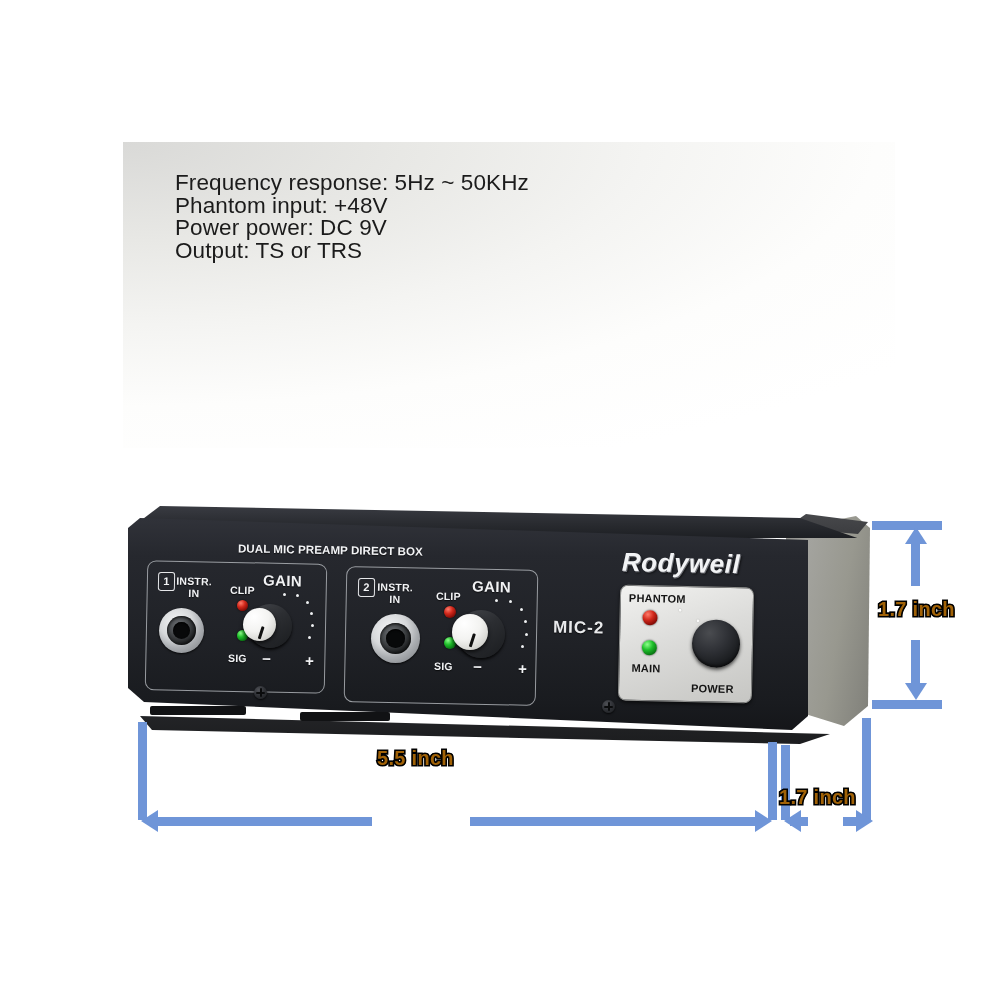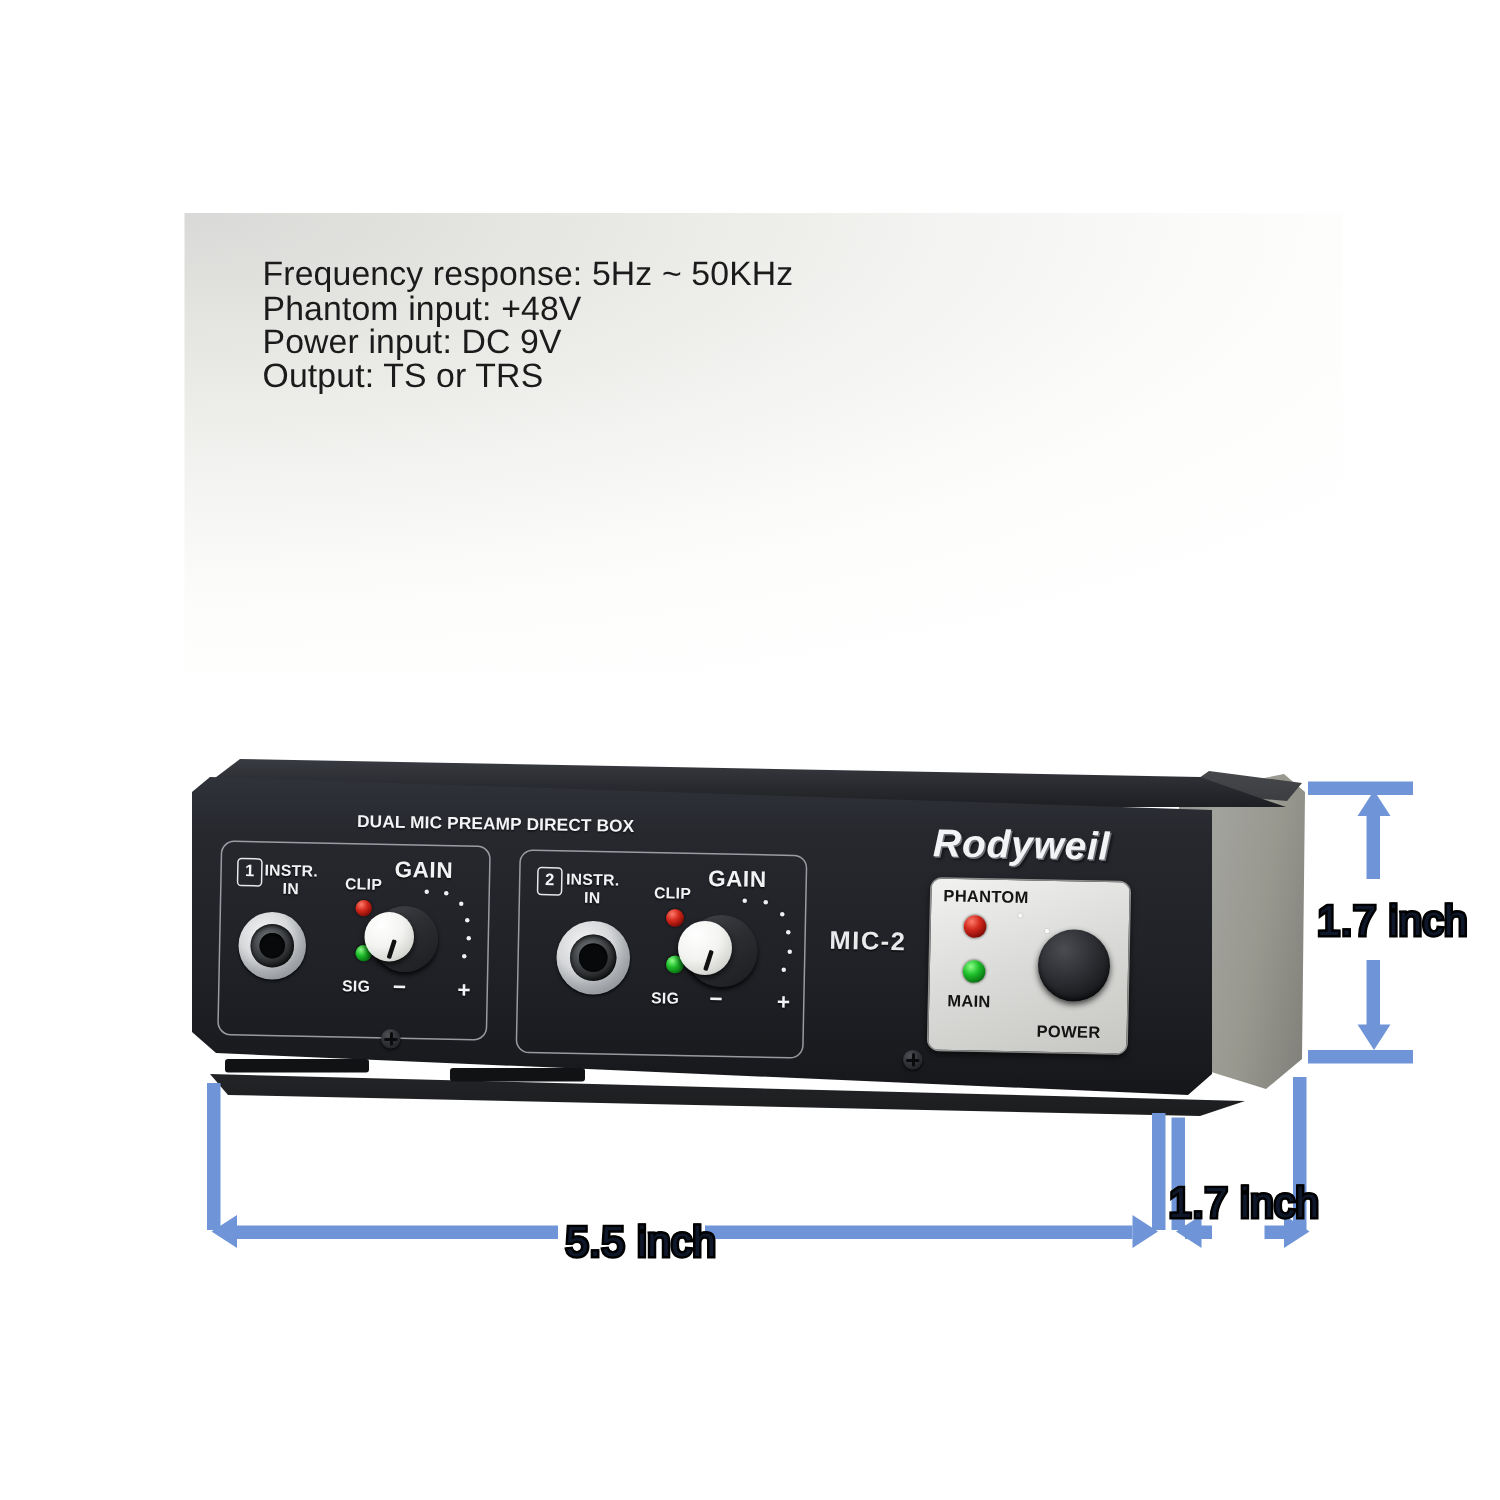--- a/index.html
+++ b/index.html
@@ -352,40 +352,40 @@
     border-right: 11px solid transparent;
     border-bottom: 17px solid #6f95d8;
   }
   .arrow-down {
     border-left: 11px solid transparent;
     border-right: 11px solid transparent;
     border-top: 17px solid #6f95d8;
   }
   .dim-label {
     position: absolute;
-    font-size: 28px;
-    font-weight: normal;
-    color: #0f172a;
+    font-size: 20px;
+    font-weight: bold;
+    color: #a16207;
     letter-spacing: .3px;
     white-space: nowrap;
     -webkit-text-stroke: 3.2px #000000;
     paint-order: stroke fill;
     text-shadow:
       -1px -1px 0 #000, 1px -1px 0 #000,
       -1px  1px 0 #000, 1px  1px 0 #000;
   }
 </style>
 </head>
 <body>
 
 <div id="spec-panel">
   <div id="spec-list">
     <div class="spec-line">Frequency response: 5Hz ~ 50KHz</div>
     <div class="spec-line">Phantom input: +48V</div>
-    <div class="spec-line">Power input: DC 9V</div>
+    <div class="spec-line">Power power: DC 9V</div>
     <div class="spec-line">Output: TS or TRS</div>
   </div>
 </div>
 
 <div id="device">
 
   <div class="chassis-side"></div>
   <div class="chassis-side-top"></div>
   <div class="chassis-top"></div>
   <div class="chassis-base-shadow"></div>
@@ -477,21 +477,21 @@
 <div class="dim-line dim-bar-v" style="left:911px; top:640px; height:45px;"></div>
 <div class="arrow arrow-down" style="left:905px; top:683px;"></div>
 <div class="dim-label" style="left:878px; top:598px;">1.7 inch</div>
 
 <div class="dim-line dim-tick-v" style="left:138px; top:722px; height:98px; width:9px;"></div>
 <div class="dim-line dim-tick-v" style="left:768px; top:742px; height:78px; width:9px;"></div>
 <div class="dim-line dim-bar-h" style="left:157px; top:817px; width:215px;"></div>
 <div class="arrow arrow-left" style="left:141px; top:810px;"></div>
 <div class="dim-line dim-bar-h" style="left:470px; top:817px; width:285px;"></div>
 <div class="arrow arrow-right" style="left:755px; top:810px;"></div>
-<div class="dim-label" style="left:377px; top:812px;">5.5 inch</div>
+<div class="dim-label" style="left:377px; top:747px;">5.5 inch</div>
 
 <div class="dim-line dim-tick-v" style="left:781px; top:745px; height:75px; width:9px;"></div>
 <div class="dim-line dim-tick-v" style="left:862px; top:718px; height:102px; width:9px;"></div>
 <div class="dim-line dim-bar-h" style="left:790px; top:817px; width:18px;"></div>
 <div class="arrow arrow-left" style="left:784px; top:810px;"></div>
 <div class="dim-line dim-bar-h" style="left:843px; top:817px; width:18px;"></div>
 <div class="arrow arrow-right" style="left:856px; top:810px;"></div>
 <div class="dim-label" style="left:779px; top:786px;">1.7 inch</div>
 
 </body></html>

